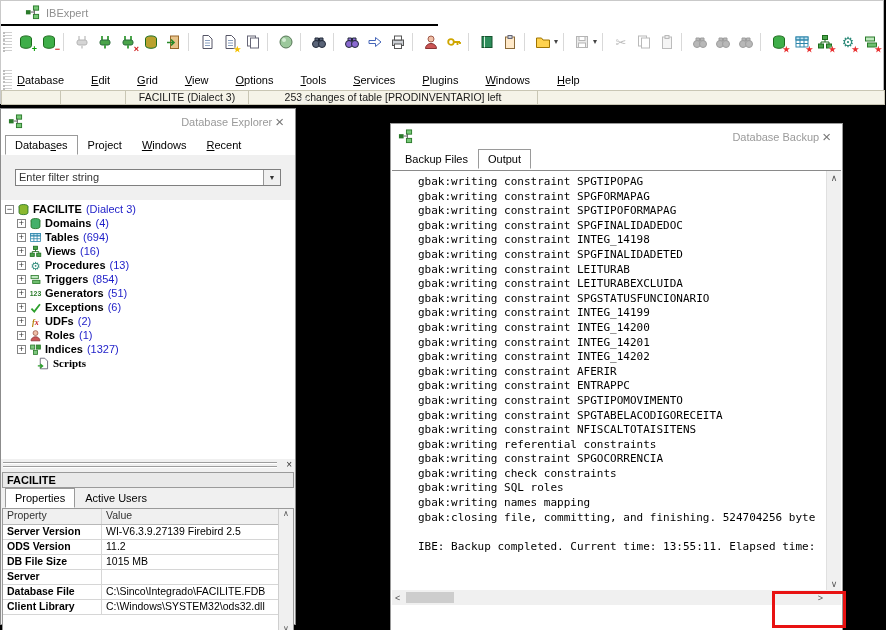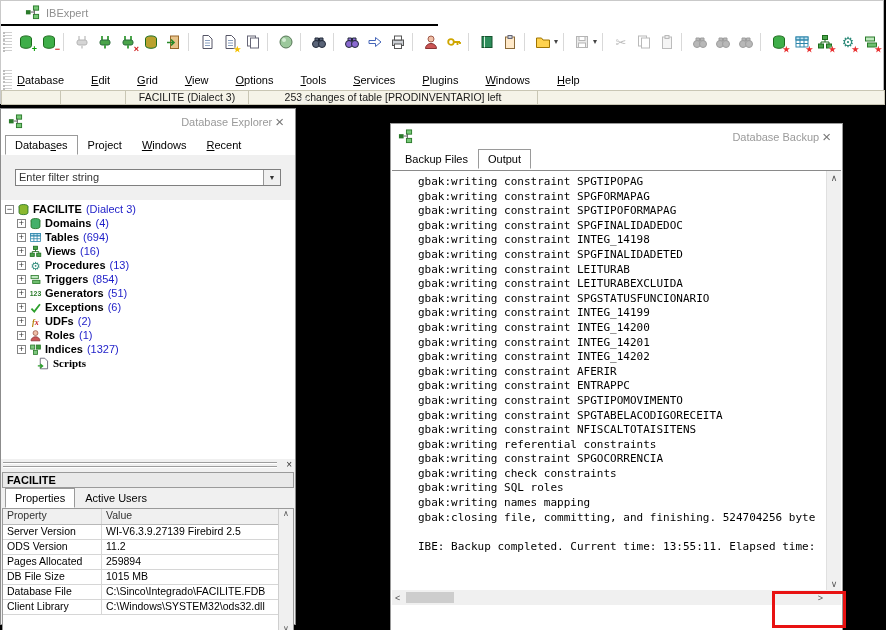--- a/index.html
+++ b/index.html
@@ -59,21 +59,21 @@
   .ex-splitter .rl1{top:3px;} .ex-splitter .rl2{top:7px;}
   .split-close{position:absolute;right:3px;top:0;font-size:10px;color:#333;line-height:11px;}
   .ex-sec-header{height:16px;background:#e9e9e9;border:1px solid #9a9a9a;margin:1px 1px 0 1px;
                  font-size:11px;font-weight:bold;line-height:15px;padding-left:4px;box-sizing:border-box;}
   .ex-ptabs{height:19px;background:#f0f0f0;padding-top:1px;}
   .ex-grid{position:relative;height:126px;background:#fff;border:1px solid #9a9a9a;margin:0 1px;box-sizing:border-box;overflow:hidden;}
   .g-row{display:flex;height:14px;border-bottom:1px solid #d6d6d6;font-size:10.5px;}
   .g-head{background:#f0f0f0;border-bottom:1px solid #b8b8b8;color:#333;height:15px;}
   .g-c1{width:99px;flex:0 0 99px;border-right:1px solid #d6d6d6;padding-left:4px;line-height:13px;
         overflow:hidden;white-space:nowrap;box-sizing:border-box;}
-  .g-row:not(.g-head) .g-c1{font-weight:normal;}
+  .g-row:not(.g-head) .g-c1{font-weight:bold;}
   .g-c2{flex:1;padding-left:4px;line-height:13px;overflow:hidden;white-space:nowrap;}
   .g-vscroll{position:absolute;right:0;top:0;bottom:0;width:14px;background:#f0f0f0;border-left:1px solid #cfcfcf;
              display:flex;flex-direction:column;justify-content:space-between;align-items:center;font-size:8px;color:#555;}
   .ex-btabs{height:23px;background:#fff;display:flex;align-items:flex-start;padding:1px 0 0 5px;font-size:16px;}
   .btab{padding:2px 8px 3px 8px;border:1px solid transparent;}
   .btab.active{border-color:#7f7f7f;border-top-color:#fff;background:#fff;}
   
   .dialog{left:390px;top:123px;width:453px;height:518px;background:#fff;border:1px solid #9a9a9a;}
   .dlg-tabs{height:20px;}
   .dlg-memo{position:absolute;left:1px;right:1px;top:46px;height:420px;border-top:1px solid #8a8a8a;background:#fff;}
@@ -609,26 +609,26 @@
         </div>
         <div class="g-row">
           <span class="g-c1">Server Version</span>
           <span class="g-c2">WI-V6.3.9.27139 Firebird 2.5</span>
         </div>
         <div class="g-row">
           <span class="g-c1">ODS Version</span>
           <span class="g-c2">11.2</span>
         </div>
         <div class="g-row">
-          <span class="g-c1">Pages Allocated</span>
-          <span class="g-c2">259894</span>
-        </div>
-        <div class="g-row">
           <span class="g-c1">DB File Size</span>
           <span class="g-c2">1015 MB</span>
+        </div>
+        <div class="g-row">
+          <span class="g-c1">Server</span>
+          <span class="g-c2"></span>
         </div>
         <div class="g-row">
           <span class="g-c1">Database File</span>
           <span class="g-c2">C:\Sinco\Integrado\FACILITE.FDB</span>
         </div>
         <div class="g-row">
           <span class="g-c1">Client Library</span>
           <span class="g-c2">C:\Windows\SYSTEM32\ods32.dll</span>
         </div>
         <div class="g-vscroll">

